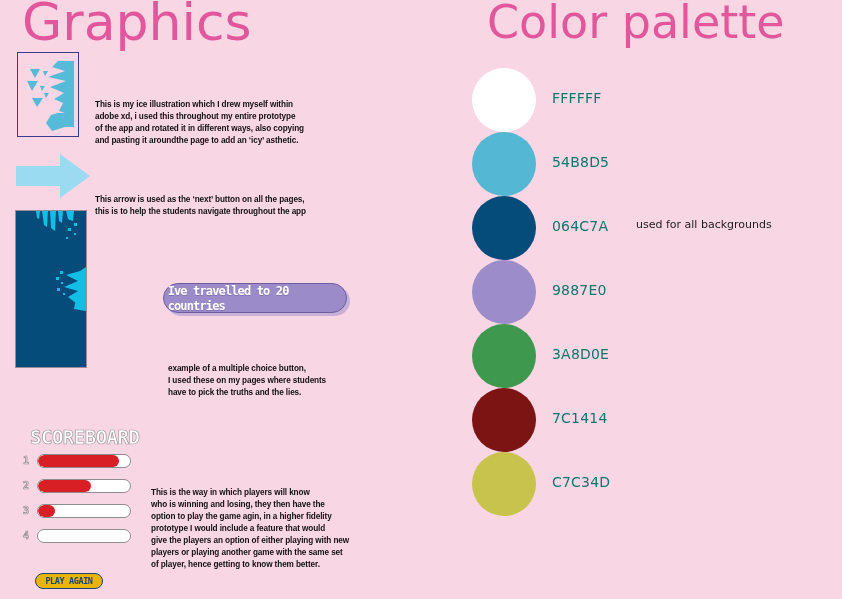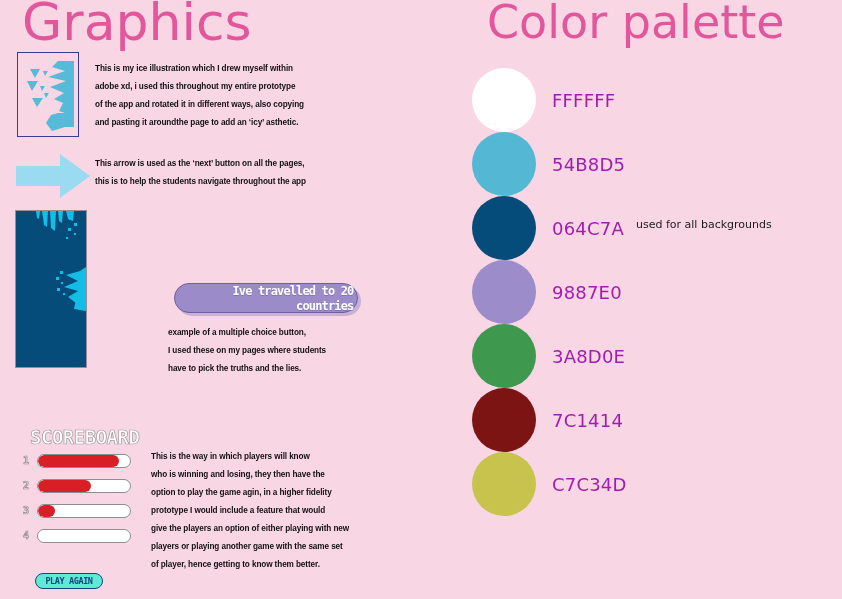--- a/index.html
+++ b/index.html
@@ -22,25 +22,26 @@
   .h-palette{
     position:absolute;left:487px;top:-4px;
     font-size:46px;font-weight:400;color:#E2579C;
     line-height:52px;
     font-family:"DejaVu Sans",sans-serif;
   }
 
   
   .copy{
     position:absolute;
-    font-size:8.2px;line-height:18px;
+    font-size:8.2px;line-height:12px;
     color:#111;font-weight:700;
     font-family:"Liberation Sans",sans-serif;
     white-space:pre-line;
     letter-spacing:-0.1px;
+    margin-top:39px;
   }
 
   
   .ice-box{
     position:absolute;left:17px;top:52px;width:62px;height:85px;
     border:1.5px solid #3B3B8F;
     box-sizing:border-box;
   }
   .ice-box svg{display:block;}
 
@@ -51,28 +52,28 @@
   .layout-mock{
     position:absolute;left:15px;top:210px;width:72px;height:158px;
     border:1px solid #9A8C96;
     background:#064C7A;
     overflow:hidden;box-sizing:border-box;
   }
   .layout-mock svg{display:block;}
 
   
   .mc-btn{
-    position:absolute;left:174px;top:283px;
+    position:absolute;left:163px;top:283px;
     width:184px;height:30px;
     background:#9B8BC9;
     border:1.5px solid #6E5E9E;
     border-radius:15px;
     box-shadow:3px 3px 0 0 rgba(190,170,215,.85);
     box-sizing:border-box;
-    display:flex;align-items:center;justify-content:center;text-align:right;
+    display:flex;align-items:center;justify-content:center;
   }
   .mc-btn-label{
     color:#FFFFFF;font-size:12.5px;font-weight:700;
     font-family:"DejaVu Sans Mono",monospace;
     letter-spacing:-0.9px;
     text-shadow:0 1px 0 rgba(110,94,158,.55);
     transform:scaleX(.96);
   }
 
   
@@ -99,39 +100,39 @@
     background:#FFFFFF;border:1px solid #8D8D8D;
     border-radius:7px;box-sizing:border-box;overflow:hidden;
   }
   .sb-fill{
     position:absolute;left:0;top:0;height:100%;
     background:#D81F26;border-radius:7px;
   }
   .play-again{
     position:absolute;left:15px;top:147px;
     width:68px;height:16px;
-    background:#5eead4;border:1.4px solid #14457C;
+    background:#eab308;border:1.4px solid #14457C;
     border-radius:8px;box-sizing:border-box;
     display:flex;align-items:center;justify-content:center;
   }
   .play-again span{
     font-size:8.5px;font-weight:700;letter-spacing:-0.4px;
     font-family:"DejaVu Sans Mono",monospace;
     color:#14457C;
   }
 
   
   .palette{position:absolute;left:472px;top:68px;width:370px;}
   .pal-row{position:relative;height:64px;}
   .pal-swatch{
     position:absolute;left:0;top:0;width:64px;height:64px;border-radius:50%;
   }
   .pal-hex{
     position:absolute;left:80px;top:22px;
-    font-size:18px;color:#a21caf;font-weight:400;
+    font-size:14px;color:#0f766e;font-weight:400;
     font-family:"DejaVu Sans",sans-serif;
     letter-spacing:0.2px;
   }
   .pal-note{
     position:absolute;left:164px;top:22px;
     font-size:11px;color:#1C1C1C;font-weight:400;
     font-family:"DejaVu Sans",sans-serif;
     white-space:nowrap;
   }
 </style>

